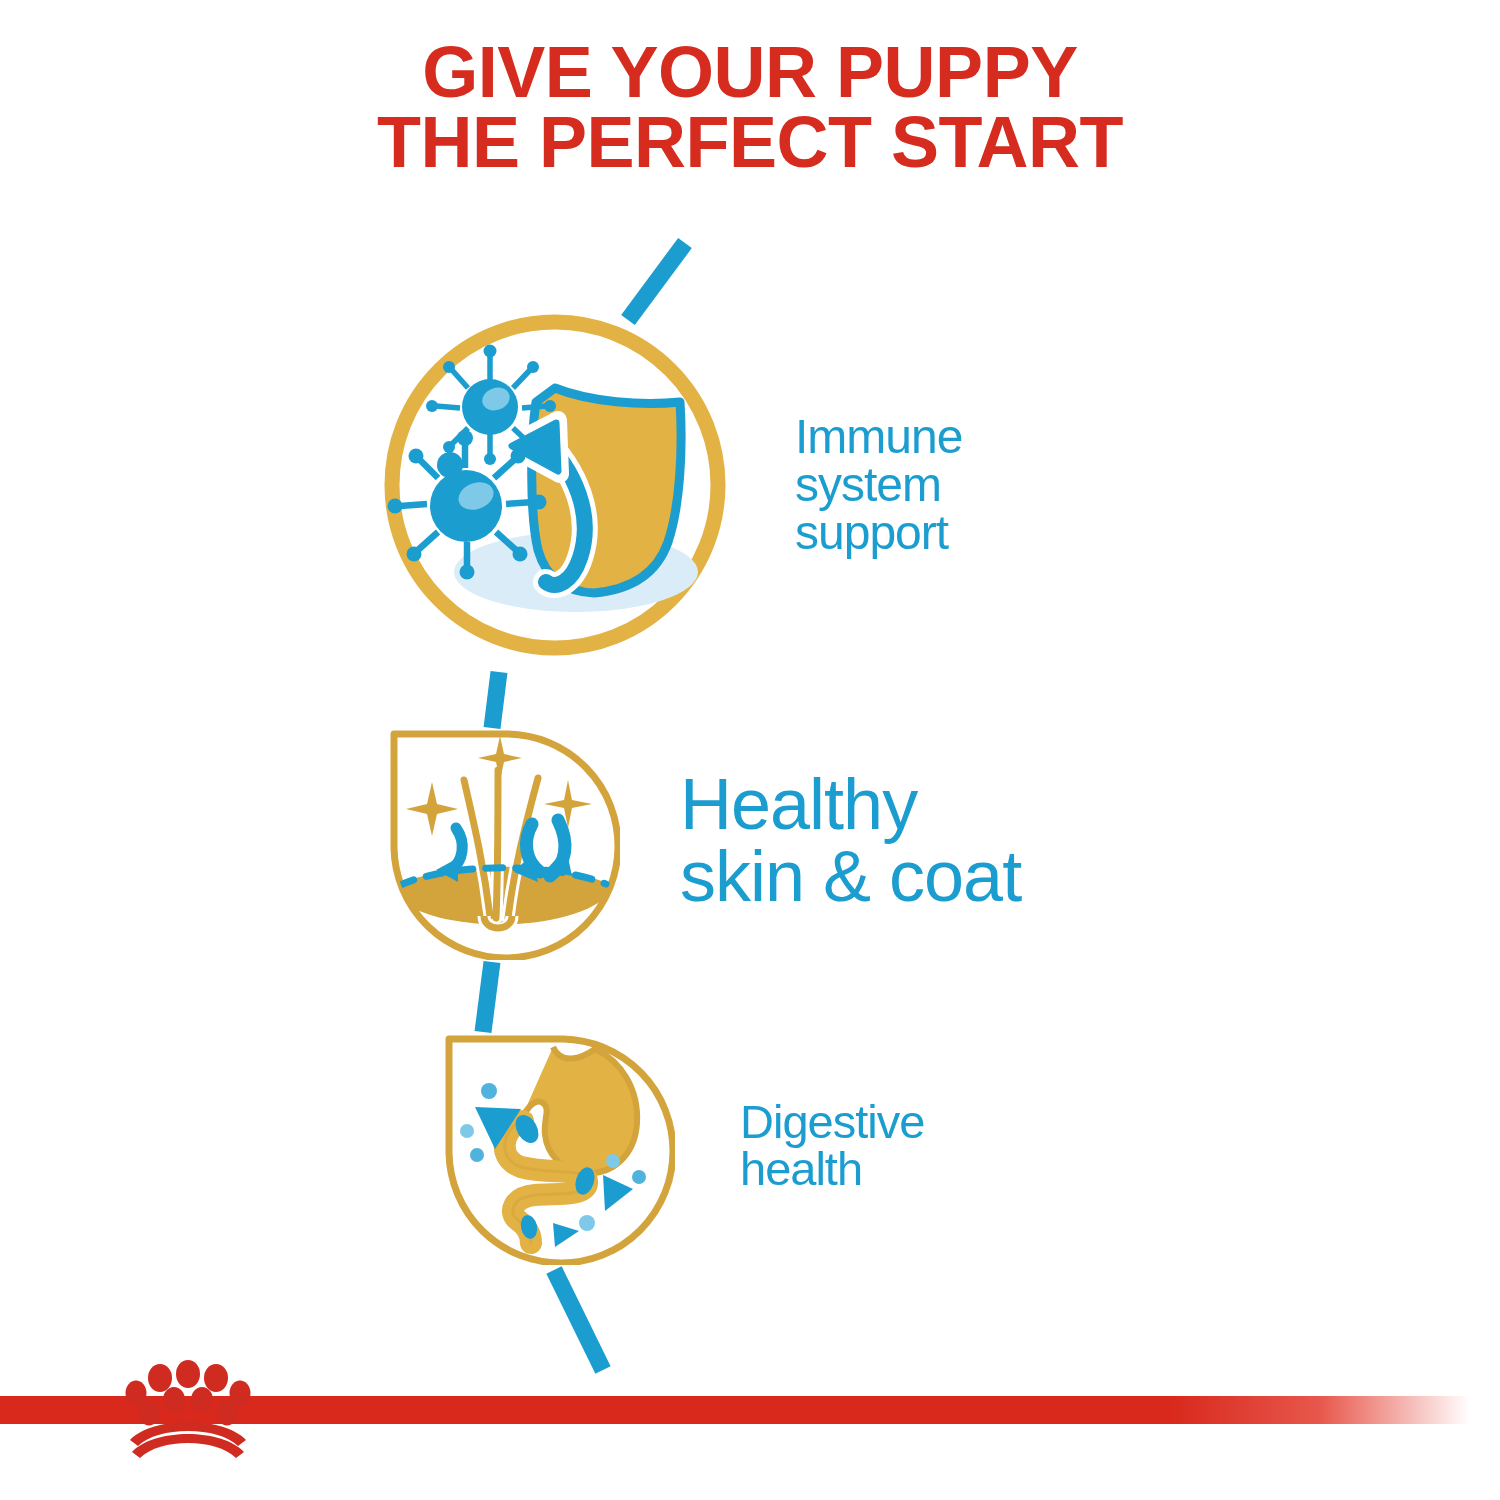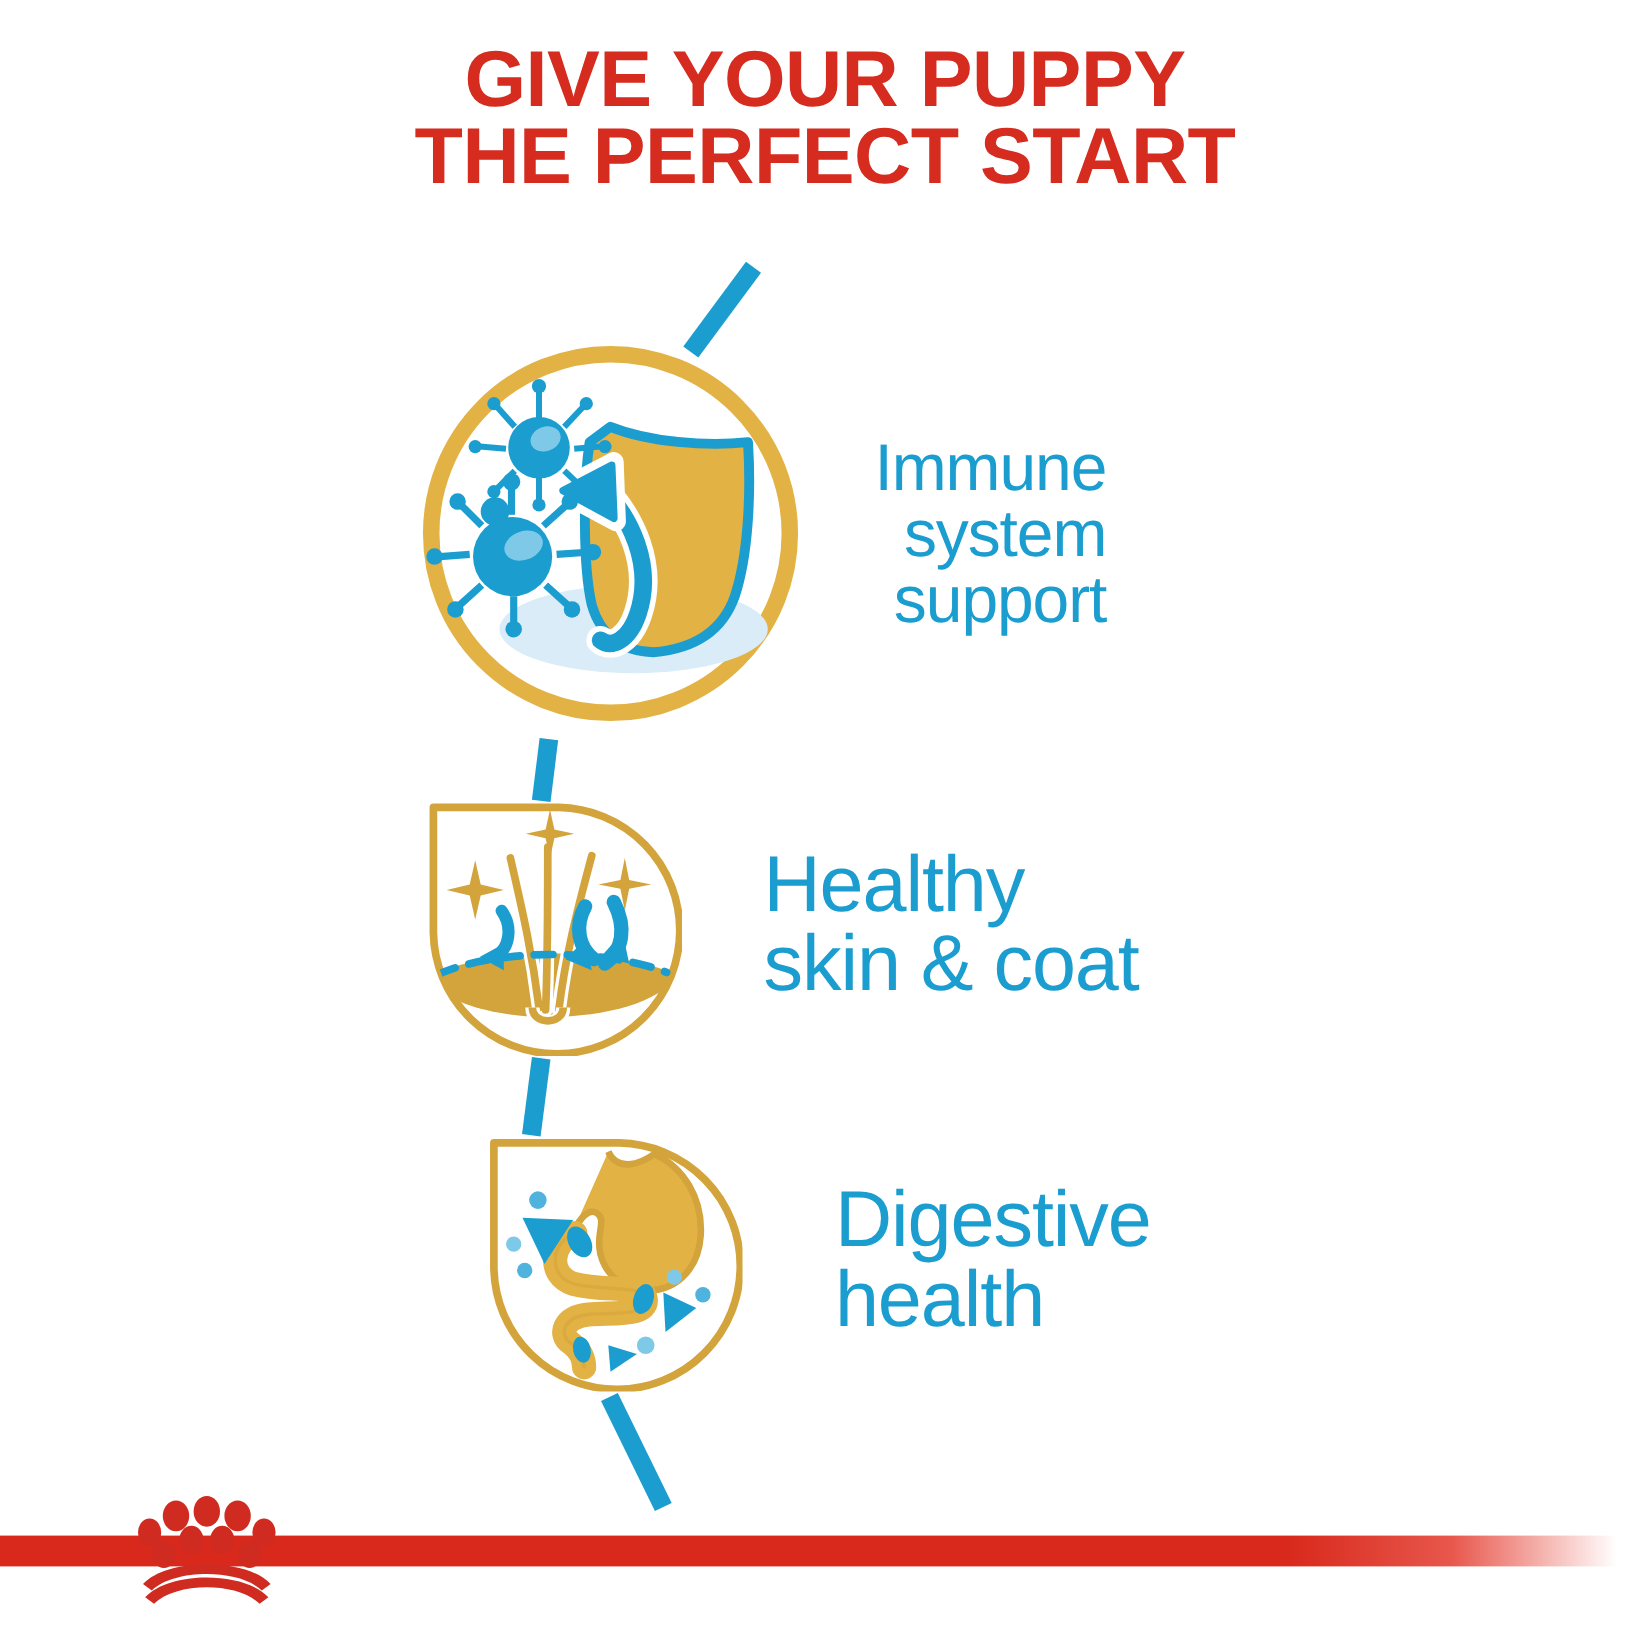--- a/index.html
+++ b/index.html
@@ -63,23 +63,23 @@
 
   .benefit-label {
     color: #1b9dd0;
     font-family: "Liberation Sans", sans-serif;
     font-weight: normal;
     font-size: 70px;
     line-height: 1.0;
     letter-spacing: -1px;
     white-space: pre-line;
   }
-  .row-1 .benefit-label { margin-left: 30px; font-size: 60px; text-align: right; }
-  .row-2 .benefit-label { margin-left: 44px; font-size: 72px; }
-  .row-3 .benefit-label { margin-left: 54px; font-size: 72px; }
+  .row-1 .benefit-label { margin-left: 30px; font-size: 48px; }
+  .row-2 .benefit-label { margin-left: 30px; font-size: 72px; }
+  .row-3 .benefit-label { margin-left: 35px; font-size: 47px; }
 
   
   .connectors {
     position: absolute;
     inset: 0;
     pointer-events: none;
   }
 
   
   .brand-bar-wrap {

